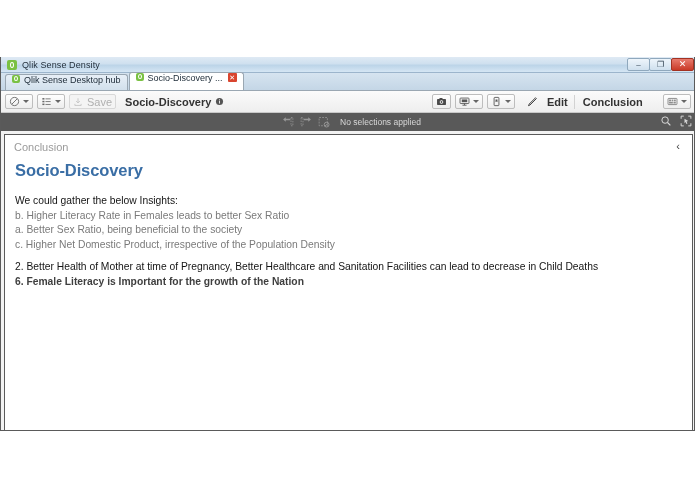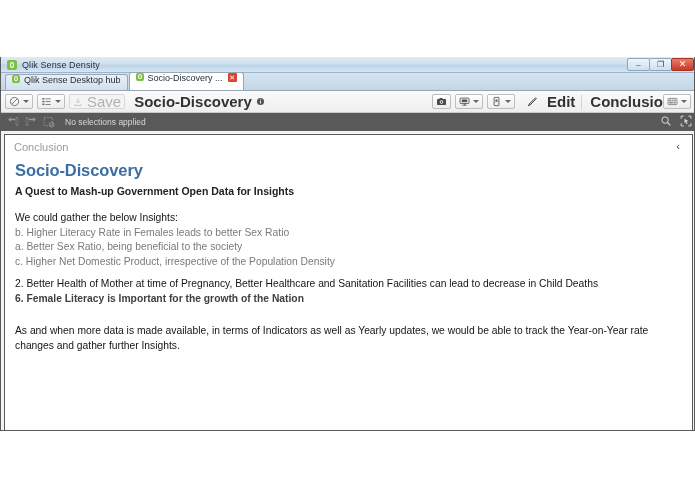--- a/index.html
+++ b/index.html
@@ -182,21 +182,21 @@
   .tb-btn.disabled { color: #b6b6b6; border-color: #d8d8d8; background: #f4f4f4; }
   .caret {
     width: 0; height: 0;
     border-left: 3px solid transparent;
     border-right: 3px solid transparent;
     border-top: 3px solid #666;
     margin-left: 3px;
     flex: none;
   }
   .tb-label {
-    font-size: 15px;
+    font-size: 11px;
     color: #444;
     margin-left: 4px;
     white-space: nowrap;
   }
   .tb-label.dim { color: #b0b0b0; }
   .tb-label.bold { font-weight: bold; color: #333; }
   .tb-sep {
     width: 1px; height: 14px;
     background: #d2d2d2;
     margin: 0 6px;
@@ -205,20 +205,21 @@
 
   
   .selbar {
     position: absolute;
     left: 0; top: 56px;
     width: 695px; height: 18px;
     background: #595959;
     display: flex;
     align-items: center;
     box-sizing: border-box;
+    justify-content: center;
   }
   .sel-icon {
     width: 13px; height: 13px;
     margin-left: 5px;
     opacity: .45;
     display: flex; align-items: center; justify-content: center;
     flex: none;
   }
   .sel-text {
     font-size: 8.5px;
@@ -461,28 +462,26 @@
   </div>
 
   <div class="sheet">
     <div class="sheet-head">
       <span class="sheet-title">Conclusion</span>
       <span class="collapse-chevron">‹</span>
     </div>
 
     <div class="content">
       <div class="big-title">Socio-Discovery</div>
-      <div class="subtitle">A Quest to Mash-up Government Open Data for Insights</div>
 
       <div class="para-block">
         <div class="line bold-black">We could gather the below Insights:</div>
         <div class="line">b. Higher Literacy Rate in Females leads to better Sex Ratio</div>
         <div class="line">a. Better Sex Ratio, being beneficial to the society</div>
         <div class="line">c. Higher Net Domestic Product, irrespective of the Population Density</div>
         <div class="line bold-black">2. Better Health of Mother at time of Pregnancy, Better Healthcare and Sanitation Facilities can lead to decrease in Child Deaths</div>
         <div class="line bold-gray">6. Female Literacy is Important for the growth of the Nation</div>
       </div>
 
-      <div class="closing">As and when more data is made available, in terms of Indicators as well as Yearly updates, we would be able to track the Year-on-Year rate changes and gather further Insights.</div>
     </div>
   </div>
 
 </div>
 
 </body></html>

